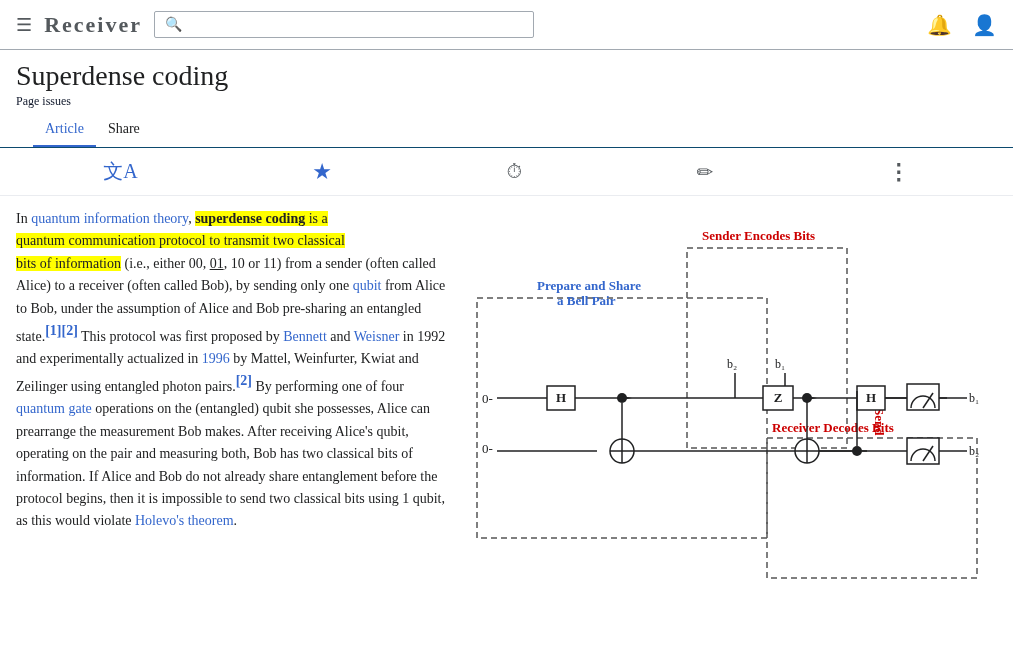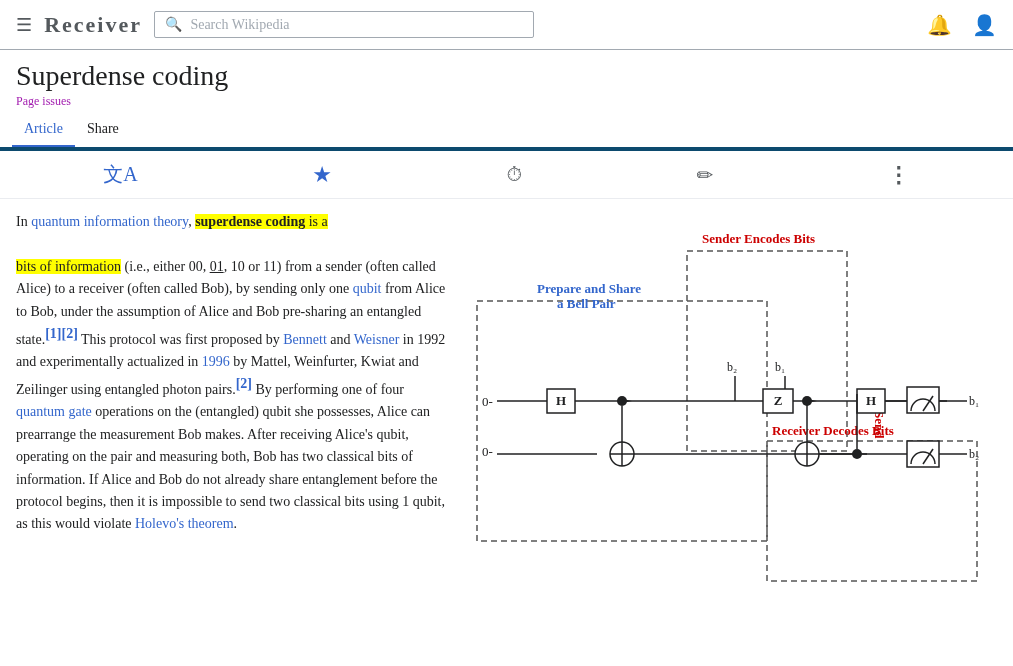--- a/index.html
+++ b/index.html
@@ -37,27 +37,27 @@
       font-family: inherit;
       color: #202122;
     }
     .search-bar input::placeholder { color: #a2a9b1; }
     .header-right { margin-left: auto; display: flex; align-items: center; gap: 20px; }
     .header-icon { font-size: 20px; color: #54595d; cursor: pointer; }
 
     
     .page-header { padding: 10px 16px 0; }
     .page-title { font-family: 'Linux Libertine', Georgia, serif; font-size: 28px; font-weight: normal; color: #202122; border-bottom: none; margin-bottom: 2px; }
-    .page-issues { font-size: 12px; color: #a21caf; cursor: pointer; }
+    .page-issues { font-size: 12px; color: #0f172a; cursor: pointer; }
 
     
     .tabs {
       display: flex;
-      padding: 0 12px;
-      border-bottom: 4px solid #0c4a6e;
+      padding: 0 33px;
+      border-bottom: 1px solid #0c4a6e;
       margin-top: 4px;
     }
     .tab {
       padding: 8px 12px;
       font-size: 14px;
       cursor: pointer;
       color: #202122;
       border-bottom: 2px solid transparent;
     }
     .tab.active { border-bottom: 2px solid #3366cc; color: #3366cc; }
@@ -90,21 +90,20 @@
 
 <header class="header">
   <div class="header-left">
     <span class="hamburger-icon">☰</span>
     <div class="wiki-logo">
       <span style="font-size:22px;font-weight:bold;font-family:'Linux Libertine',Georgia,serif;letter-spacing:2px;">Receiver</span>
     </div>
   </div>
   <div class="search-bar">
     <span style="color:#a2a9b1;font-size:14px;">🔍</span>
-    <input type="text" placeholder="Search Wikipedia" style="">
   </div>
   <div class="header-right">
     <span class="header-icon">🔔</span>
     <span class="header-icon">👤</span>
   </div>
 </header>
 
 <div class="page-header">
   <h1 class="page-title">Superdense coding</h1>
   <div class="page-issues">Page issues</div>
@@ -121,21 +120,21 @@
   <span class="toolbar-icon" style="font-size:20px;">⏱</span>
   <span class="toolbar-icon" style="font-size:20px;">✏</span>
   <span class="toolbar-icon" style="font-size:22px;font-weight:bold;">⋮</span>
 </div>
 
 <div class="content">
 
   <div class="text-content">
     <p>
       In <a>quantum information theory</a>, <span class="highlight"><strong>superdense coding</strong> is a</span><br>
-      <br>
+      <span class="highlight">quantum communication protocol to transmit two classical</span><br>
       <span class="highlight">bits of information</span>
       (i.e., either 00, <span style="text-decoration:underline;">01</span>, 10 or 11) from a sender (often called Alice) to a receiver (often called Bob), by sending only one <a>qubit</a> from Alice to Bob, under the assumption of Alice and Bob pre-sharing an entangled state.<sup>[1][2]</sup> This protocol was first proposed by <a>Bennett</a> and <a>Weisner</a> in 1992 and experimentally actualized in <a>1996</a> by Mattel, Weinfurter, Kwiat and Zeilinger using entangled photon pairs.<sup>[2]</sup> By performing one of four <a>quantum gate</a> operations on the (entangled) qubit she possesses, Alice can prearrange the measurement Bob makes. After receiving Alice's qubit, operating on the pair and measuring both, Bob has two classical bits of information. If Alice and Bob do not already share entanglement before the protocol begins, then it is impossible to send two classical bits using 1 qubit, as this would violate <a>Holevo's theorem</a>.
     </p>
   </div>
 
   <div class="diagram-container">
     <svg width="520" height="390" viewBox="0 0 520 390" style="font-family:serif;font-size:12px;">
 
       <rect x="10" y="90" width="290" height="240" fill="none" stroke="#555" stroke-width="1.5" stroke-dasharray="6,4"></rect>
 

